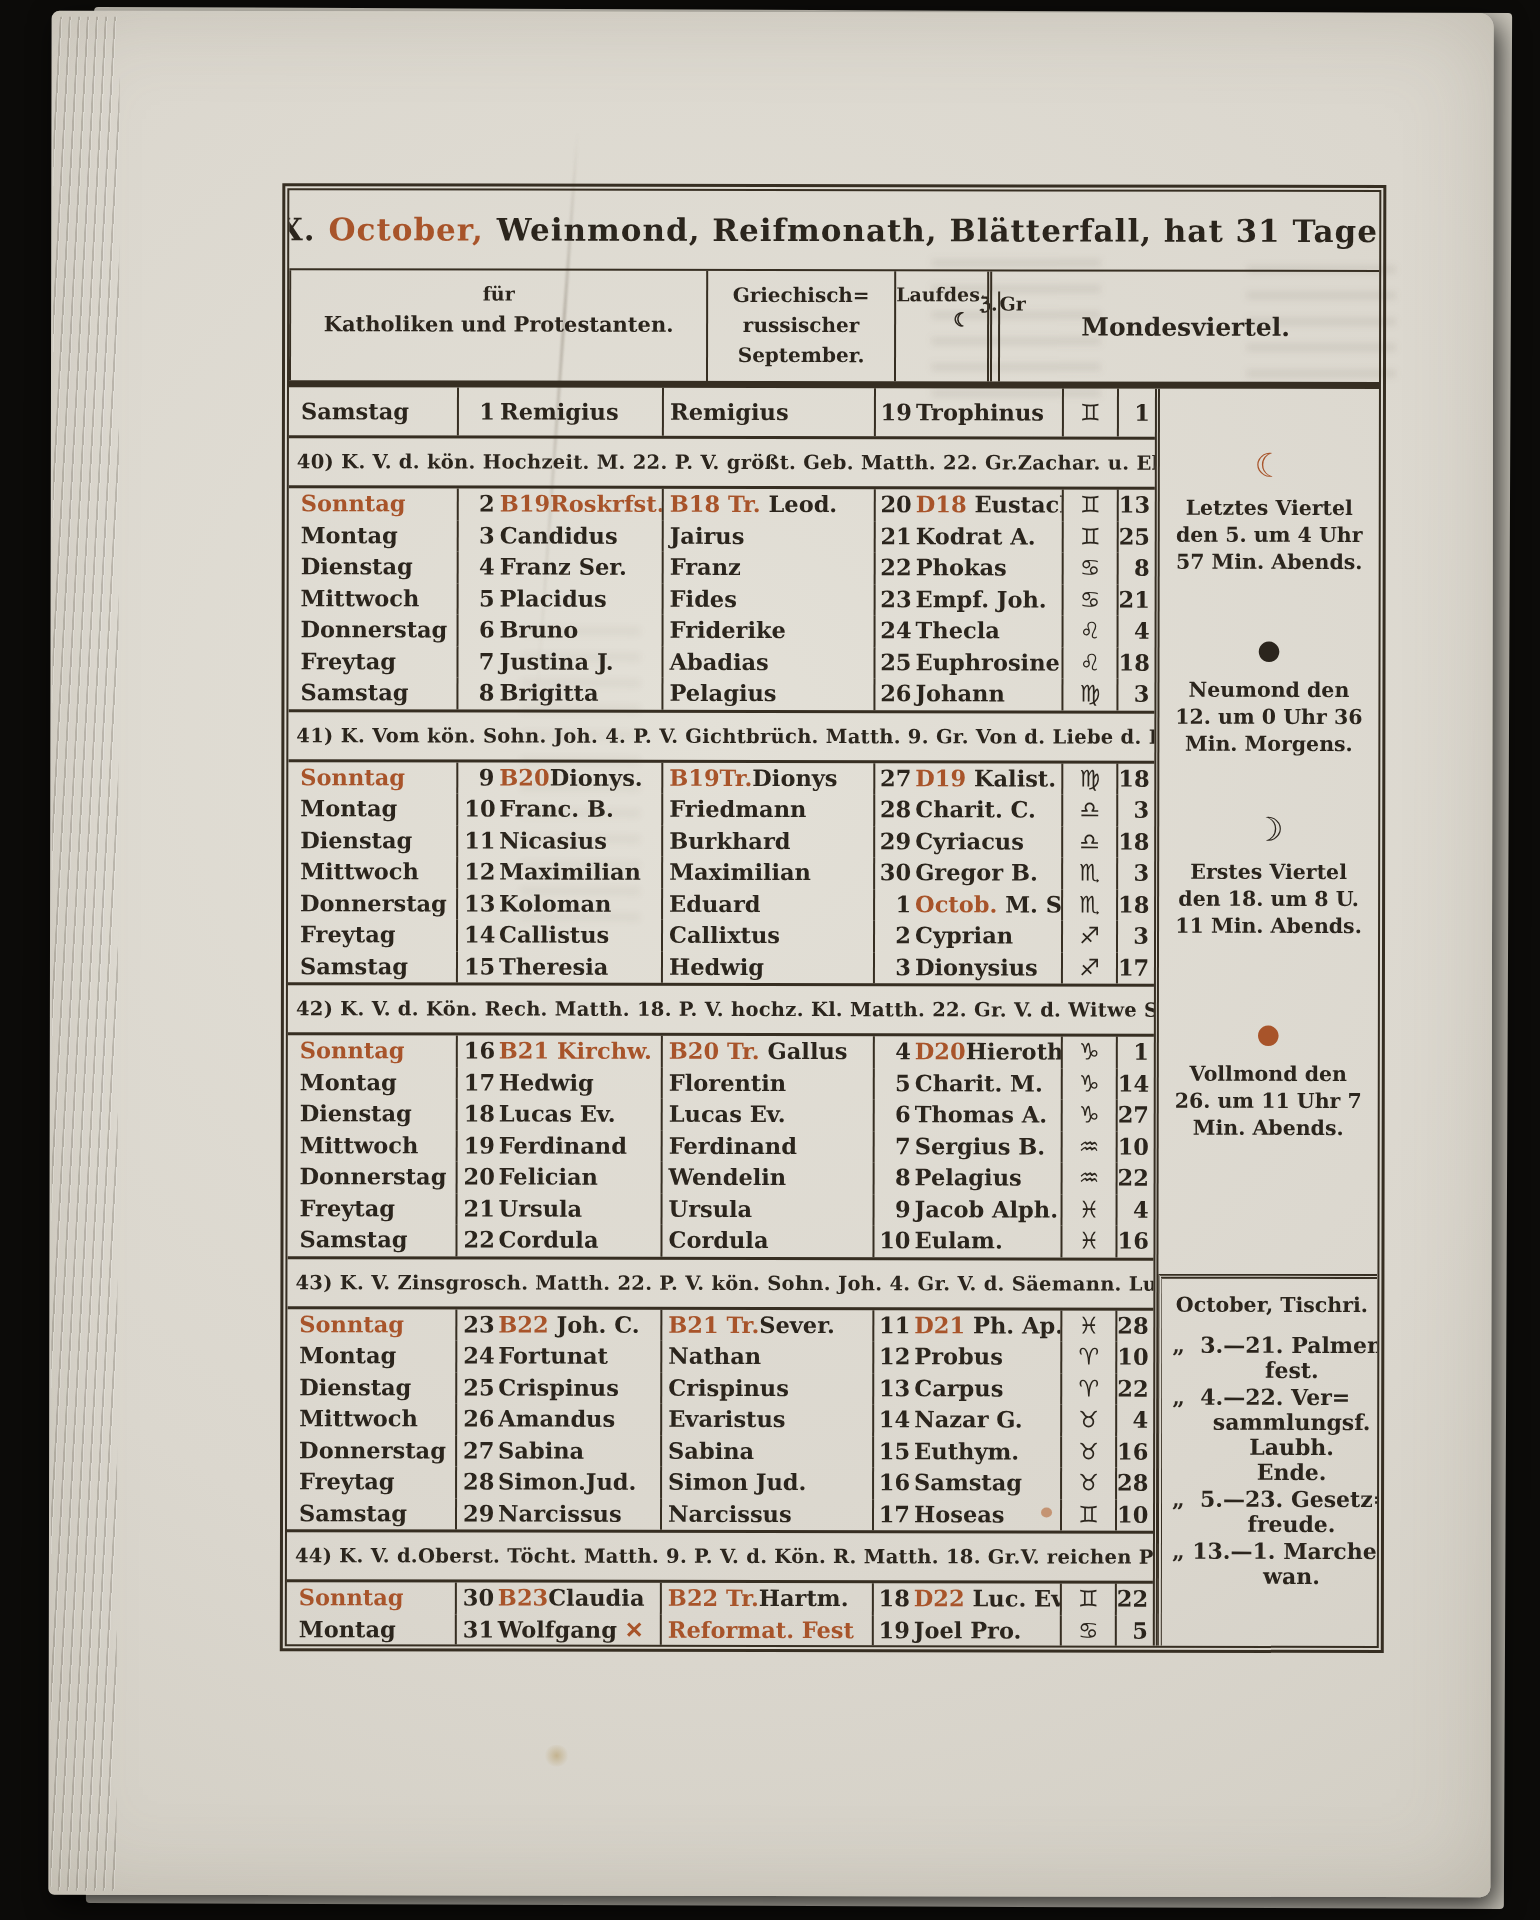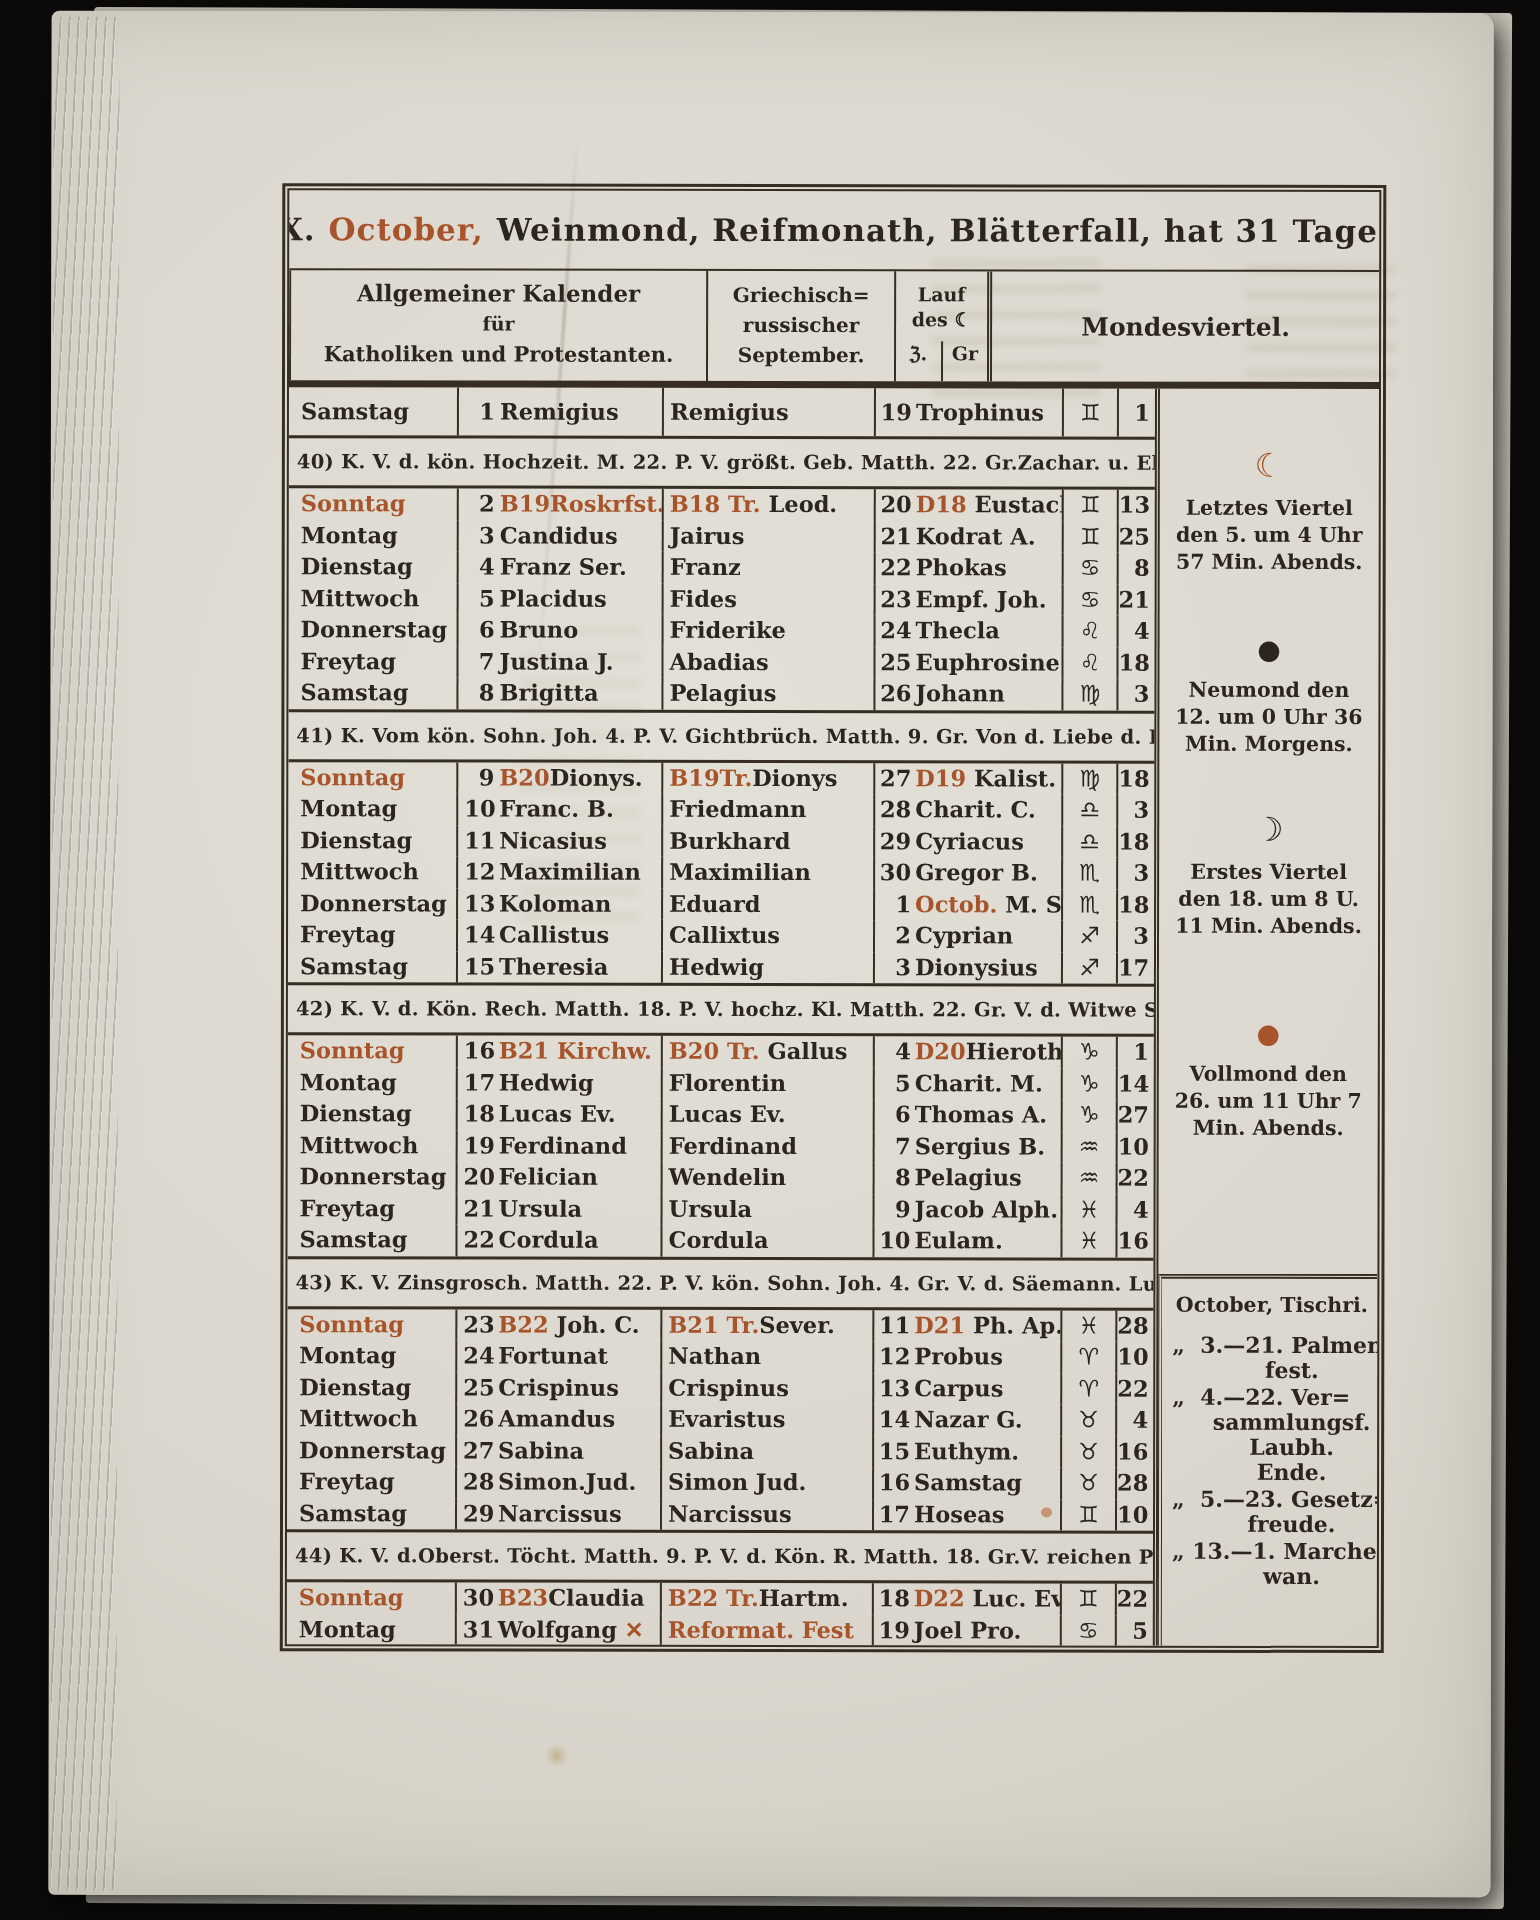--- a/index.html
+++ b/index.html
@@ -39,21 +39,21 @@
   .acc{color:var(--accent);}
 
   .header-row{height:110px;flex:0 0 110px;border-bottom:7px solid var(--line);display:flex;font-weight:bold;text-align:center;box-sizing:content-box;}
   .h-cell{box-sizing:border-box;}
   .h-day{width:168px;font-size:20px;line-height:31px;padding-top:8px;}
   .h-gen{width:417px;border-left:2px solid var(--line);padding-top:8px;}
   .h-gen .hg1{font-size:23px;line-height:30px;}
   .h-gen .hg2{font-size:19px;line-height:30px;}
   .h-gen .hg3{font-size:21px;line-height:32px;}
   .h-greek{width:188px;border-left:2px solid var(--line);font-size:20px;line-height:30px;padding-top:9px;}
-  .h-lauf{width:93px;border-left:2px solid var(--line);font-size:19px;line-height:25px;padding-top:11px;display:flex;flex-direction:column;}
+  .h-lauf{width:93px;border-left:2px solid var(--line);font-size:19px;line-height:25px;padding-top:11px;display:flex;}
   .zgr{display:flex;margin-top:9px;flex:1;align-items:flex-start;}
   .zgr span{flex:1;font-size:19px;}
   .zgr .gr{border-left:2px solid var(--line);height:100%;}
   .h-mond{flex:1;border-left:5px double var(--line);font-size:25px;display:flex;align-items:center;justify-content:center;}
 
   .content{flex:1;display:flex;position:relative;min-height:0;}
   .days-area{width:866px;flex:0 0 866px;}
 
   .day-row{display:grid;grid-template-columns:168px 205px 212px 188px 55px 38px;height:31.5px;line-height:31.5px;}
   .day-row.lead{height:48px;line-height:48px;}
@@ -103,21 +103,20 @@
       <div class="frame-in">
 
         <div class="title-row">
           <span>X.</span>
           <span class="acc">October,</span>
           <span>Weinmond, Reifmonath, Blätterfall, hat 31 Tage.</span>
         </div>
 
         <div class="header-row">
           <div class="h-cell h-gen">
-            <div class="hg1">Allgemeiner Kalender</div>
             <div class="hg2">für</div>
             <div class="hg3">Katholiken und Protestanten.</div>
           </div>
           <div class="h-cell h-greek">
             <div>Griechisch=</div>
             <div>russischer</div>
             <div>September.</div>
           </div>
           <div class="h-cell h-lauf">
             <div>Lauf</div>

